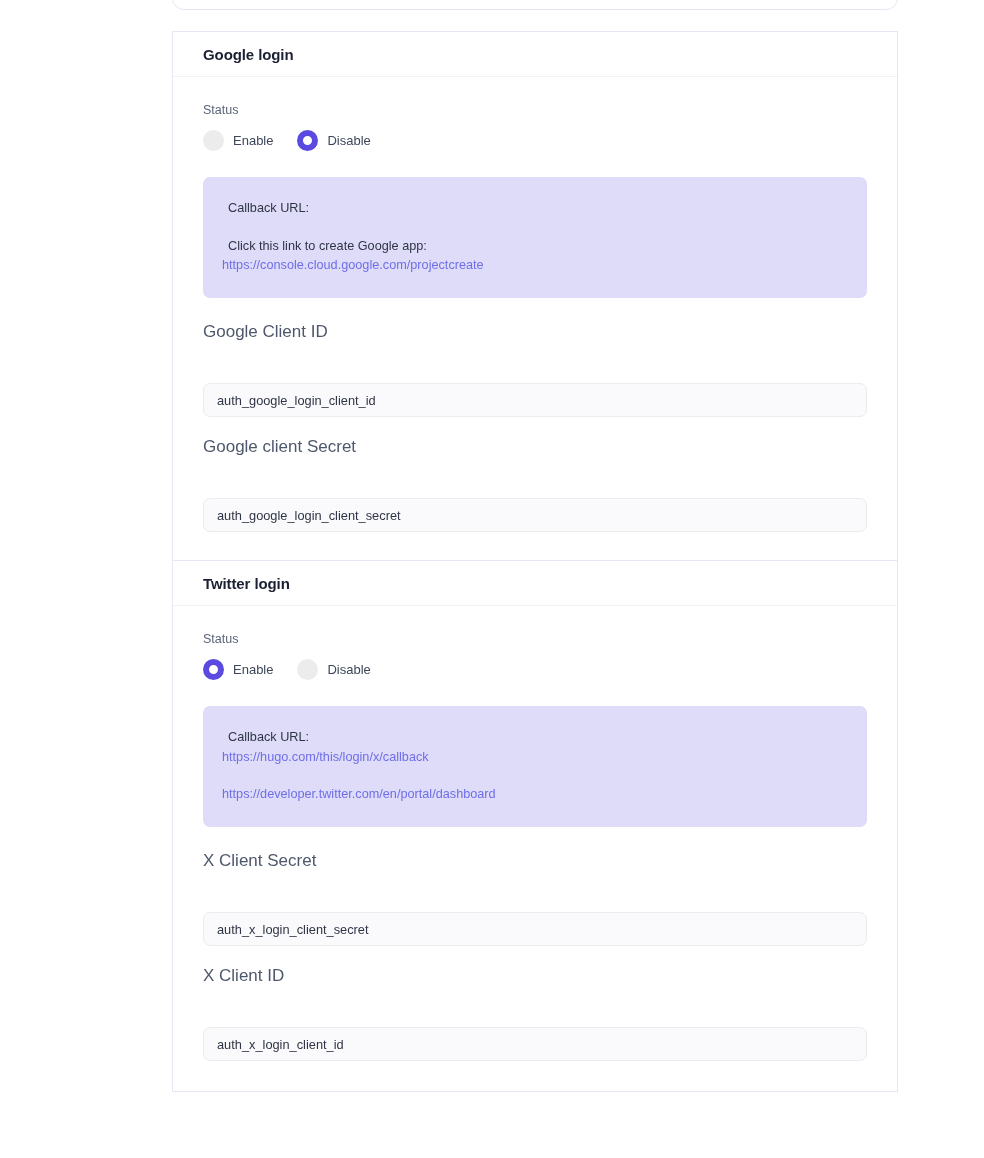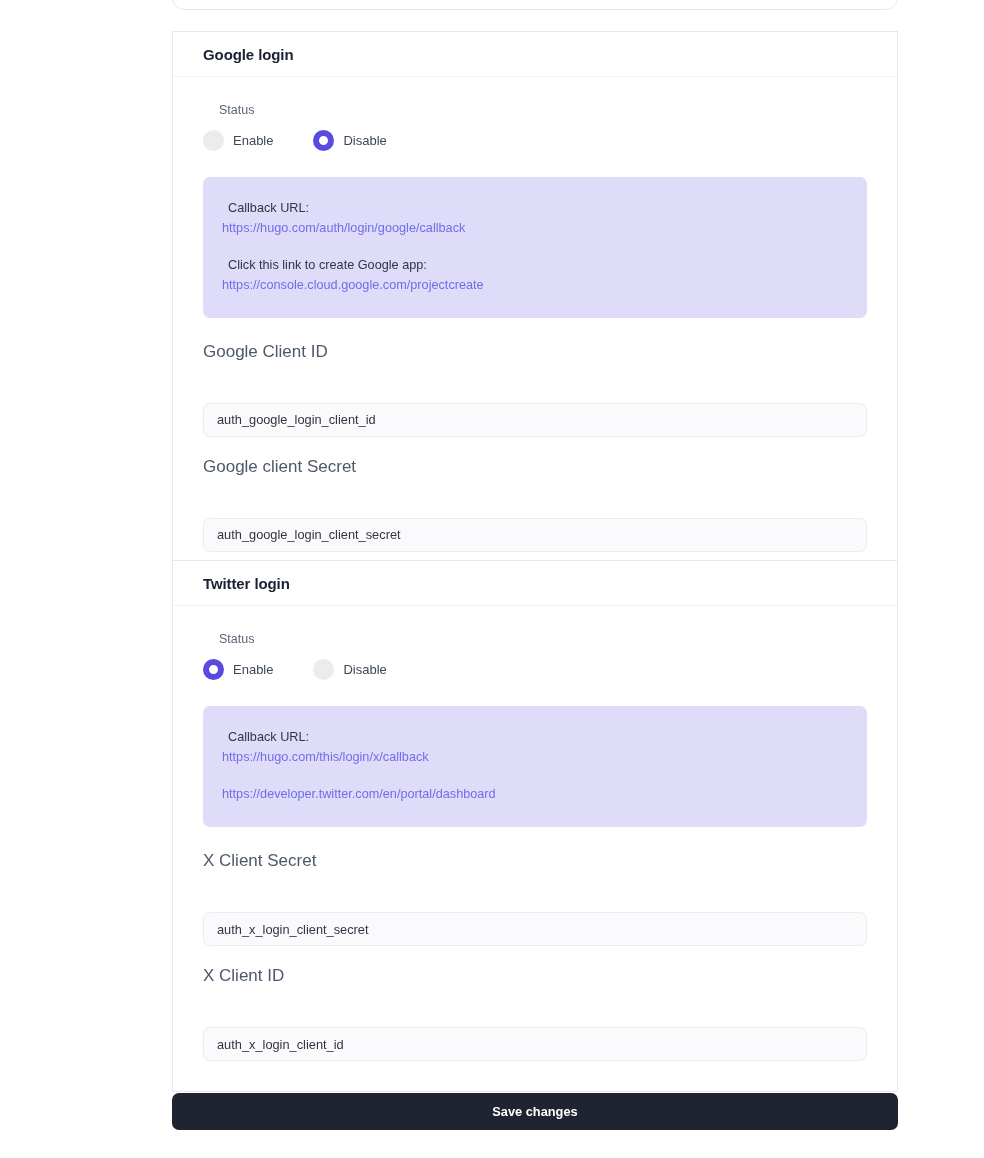--- a/index.html
+++ b/index.html
@@ -59,26 +59,25 @@
 
   .card-body {
     padding: 26px 30px 30px 30px;
   }
 
   
   .status-label {
     font-size: 12.5px;
     color: #5b6478;
     margin-bottom: 13px;
-    margin-left: 16px;
   }
 
   .radio-row {
     display: flex;
-    gap: 40px;
+    gap: 24px;
     margin-bottom: 26px;
   }
 
   .radio-opt {
     display: flex;
     align-items: center;
     gap: 9px;
     cursor: pointer;
   }
 
@@ -189,21 +188,20 @@
           <span class="radio-text">Enable</span>
         </div>
         <div class="radio-opt">
           <span class="radio-dot checked"></span>
           <span class="radio-text">Disable</span>
         </div>
       </div>
 
       <div class="info-box">
         <div class="info-line">Callback URL:</div>
-        <a class="info-link">https://hugo.com/auth/login/google/callback</a>
         <div class="info-gap"></div>
         <div class="info-line">Click this link to create Google app:</div>
         <a class="info-link">https://console.cloud.google.com/projectcreate</a>
       </div>
 
       <div class="field">
         <label class="field-label">Google Client ID</label>
         <input class="field-input" type="text" value="auth_google_login_client_id" style="">
       </div>
 
@@ -246,15 +244,14 @@
       </div>
 
       <div class="field">
         <label class="field-label">X Client ID</label>
         <input class="field-input" type="text" value="auth_x_login_client_id" style="">
       </div>
 
     </div>
   </div>
 
-  <button class="save-btn">Save changes</button>
 
 </div>
 
 </body></html>

